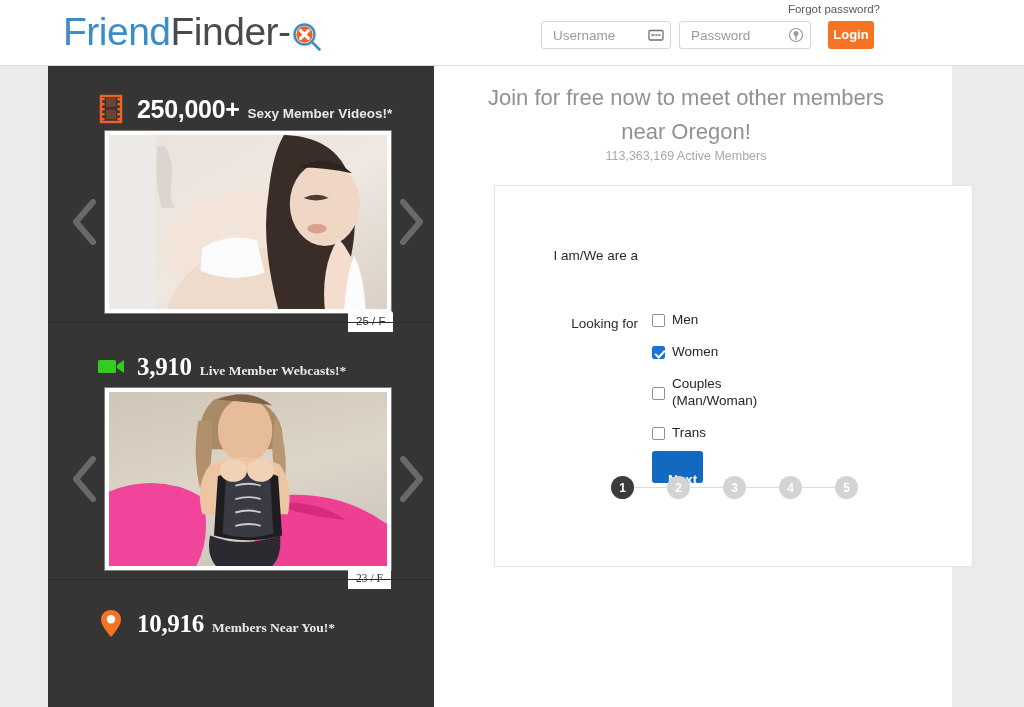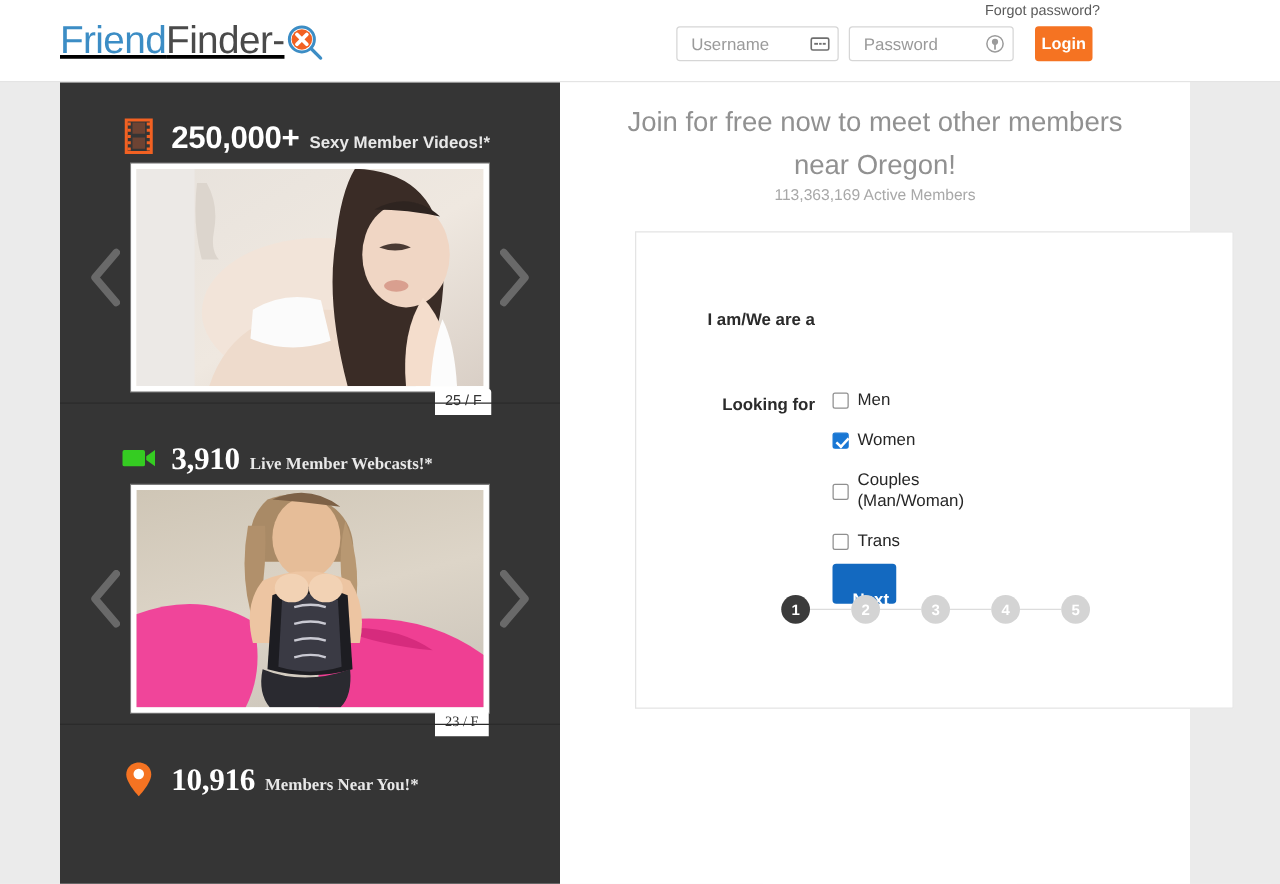--- a/index.html
+++ b/index.html
@@ -16,27 +16,26 @@
   
   .header {
     position: absolute;
     top: 0; left: 0;
     width: 1024px; height: 66px;
     background: #ffffff;
     border-bottom: 1px solid #dcdcdc;
   }
   .logo {
     position: absolute;
-    left: 48px; top: 13px;
-    font-size: 31px;
+    left: 63px; top: 13px;
+    font-size: 39px;
     font-weight: 400;
     letter-spacing: -0.5px;
     white-space: nowrap;
     line-height: 38px;
-    text-decoration: underline;
   }
   .logo-friend { color: #3c8dc5; }
   .logo-finder { color: #4a4a4a; }
   .logo-mag {
     display: inline-block;
     position: relative;
     width: 30px; height: 30px;
     vertical-align: -7px;
     margin-left: 1px;
   }
@@ -181,21 +180,21 @@
     cursor: pointer;
     opacity: 0.45;
   }
   .arrow.left { left: 20px; }
   .arrow.right { right: 20px; }
   .arrow svg { display: block; }
 
   
   .main {
     position: absolute;
-    left: 400px; top: 0;
+    left: 386px; top: 0;
     width: 504px; height: 641px;
     background: #ffffff;
   }
   .headline {
     margin: 0;
     padding: 15px 30px 0;
     text-align: center;
     font-size: 22px;
     font-weight: 400;
     line-height: 34px;
@@ -223,21 +222,21 @@
   .row-iam {
     position: absolute;
     left: 0; top: 54px;
     width: 479px;
   }
   .form-label {
     width: 157px;
     text-align: right;
     padding-right: 14px;
     font-size: 13.5px;
-    font-weight: 700;
+    font-weight: 400;
     color: #2b2b2b;
     line-height: 31px;
     flex: 0 0 auto;
   }
   .gender-select {
     width: 166px; height: 31px;
     border: 1px solid #d9d9d9;
     border-radius: 3px;
     background: #fff;
     font-family: "Liberation Sans", sans-serif;

